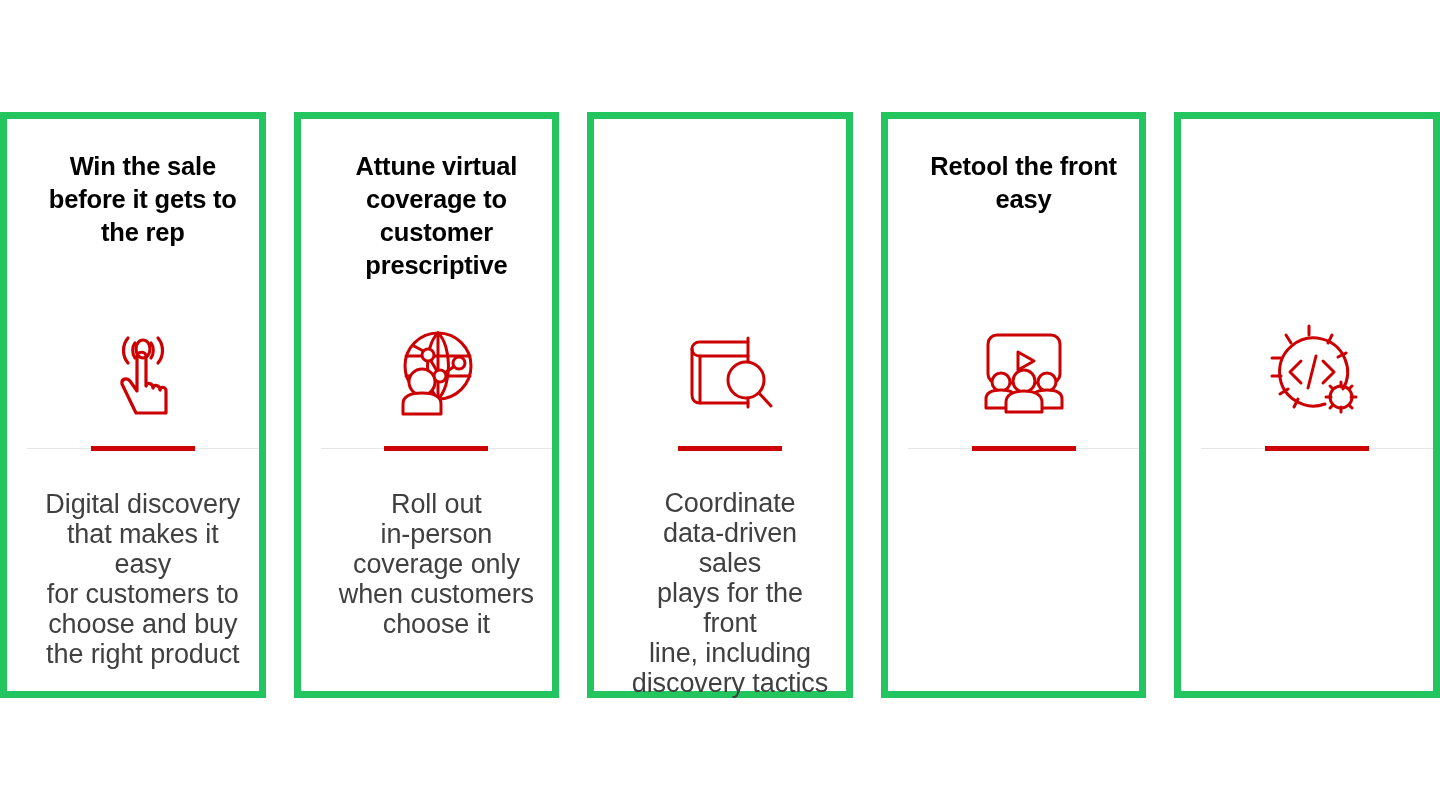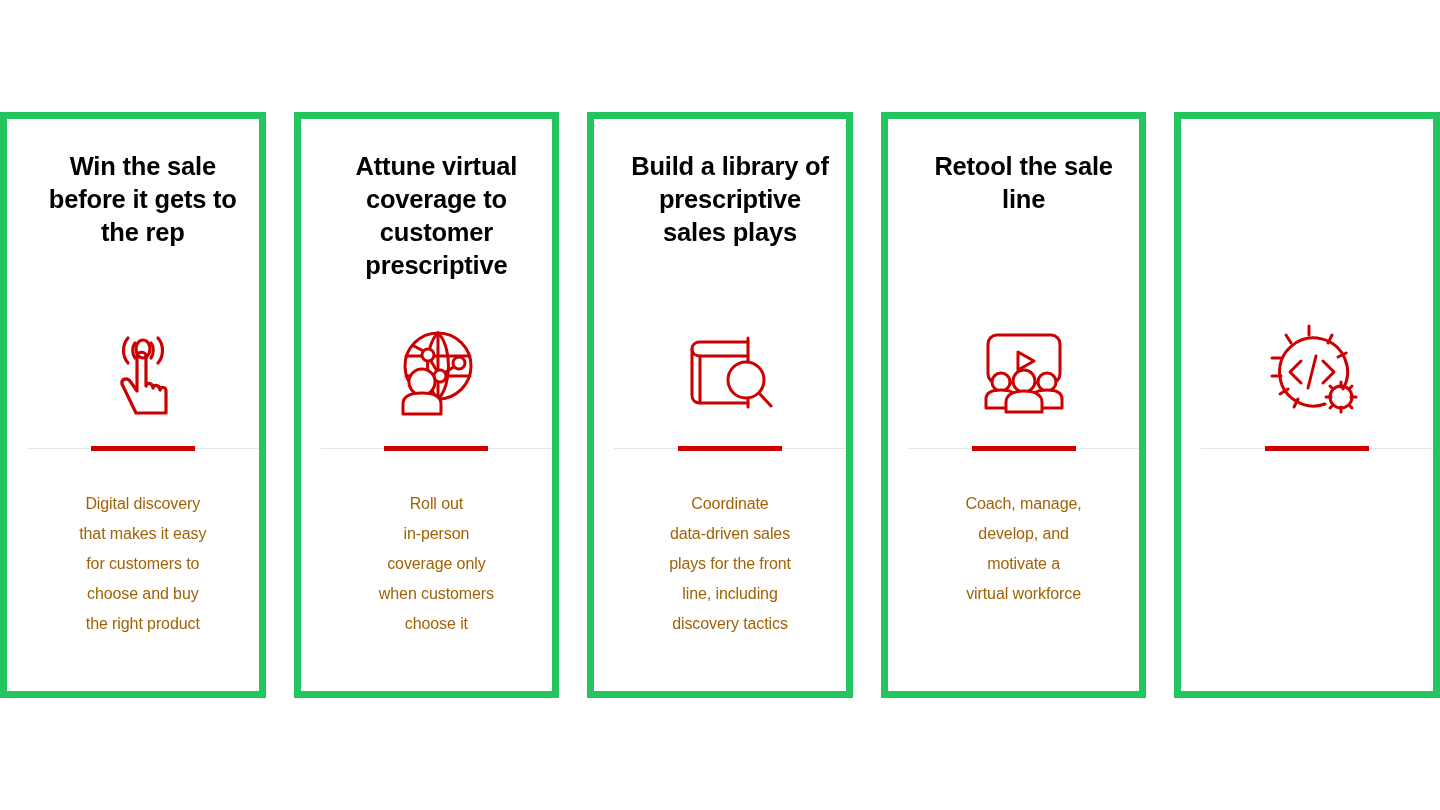--- a/index.html
+++ b/index.html
@@ -87,23 +87,23 @@
   }
 
   .card-body {
     flex: 1 1 auto;
     padding: 40px 14px 0 14px;
     box-sizing: border-box;
     text-align: center;
   }
   .card-desc {
     margin: 0;
-    font-size: 16px;
+    font-size: 27px;
     line-height: 30px;
-    color: #a16207;
+    color: #404040;
     white-space: pre-line;
     letter-spacing: -0.1px;
   }
 
   #source {
     position: absolute;
     left: 0;
     top: 817px;
     font-size: 17px;
     line-height: 22px;
@@ -175,23 +175,20 @@
       <p class="card-desc">Roll out
 in-person
 coverage only
 when customers
 choose it</p>
     </div>
   </div>
 
   <div class="card">
     <div class="card-top">
-      <h2 class="card-title">Build a library
-of prescriptive
-sales plays</h2>
       <div class="icon-wrap">
         <svg width="92" height="88" viewBox="0 0 92 88" fill="none" stroke="#cc0000" stroke-width="3" stroke-linecap="round" stroke-linejoin="round">
           <path d="M64 14 L16 14 C11 14 8 17 8 21 C8 25 11 28 16 28 L64 28"></path>
           <path d="M8 21 L8 67 C8 72 11 75 16 75 L64 75"></path>
           <line x1="64" y1="10" x2="64" y2="36"></line>
           <line x1="64" y1="58" x2="64" y2="79"></line>
           <line x1="16" y1="28" x2="16" y2="75"></line>
           <circle cx="62" cy="52" r="18" fill="#ffffff"></circle>
           <line x1="75" y1="65" x2="87" y2="78"></line>
         </svg>
@@ -205,42 +202,36 @@
 data-driven sales
 plays for the front
 line, including
 discovery tactics</p>
     </div>
   </div>
 
   <div class="card">
     <div class="card-top">
       <h2 class="card-title">Retool the
-sale line</h2>
+front easy</h2>
       <div class="icon-wrap">
         <svg width="94" height="88" viewBox="0 0 94 88" fill="none" stroke="#cc0000" stroke-width="3" stroke-linecap="round" stroke-linejoin="round">
           <rect x="11" y="7" width="72" height="48" rx="9"></rect>
           <path d="M41 24 L41 42 L57 33 Z"></path>
           <circle cx="24" cy="54" r="9" fill="#ffffff"></circle>
           <path d="M9 80 L9 71 C9 64 16 62 24 62 C32 62 39 64 39 71 L39 80 Z" fill="#ffffff"></path>
           <circle cx="70" cy="54" r="9" fill="#ffffff"></circle>
           <path d="M55 80 L55 71 C55 64 62 62 70 62 C78 62 85 64 85 71 L85 80 Z" fill="#ffffff"></path>
           <circle cx="47" cy="53" r="11" fill="#ffffff"></circle>
           <path d="M29 84 L29 74 C29 66 38 63 47 63 C56 63 65 66 65 74 L65 84 Z" fill="#ffffff"></path>
         </svg>
       </div>
     </div>
     <div class="divider">
       <span class="accent"></span>
-    </div>
-    <div class="card-body">
-      <p class="card-desc">Coach, manage,
-develop, and
-motivate a
-virtual workforce</p>
     </div>
   </div>
 
   <div class="card">
     <div class="card-top">
       <div class="icon-wrap">
         <svg width="100" height="100" viewBox="0 0 100 100" fill="none" stroke="#cc0000" stroke-width="3" stroke-linecap="round" stroke-linejoin="round">
           <path d="M76 67 A34 34 0 1 0 58 82"></path>
           <line x1="42" y1="4" x2="42" y2="13"></line>
           <line x1="19" y1="13" x2="24" y2="21"></line>

